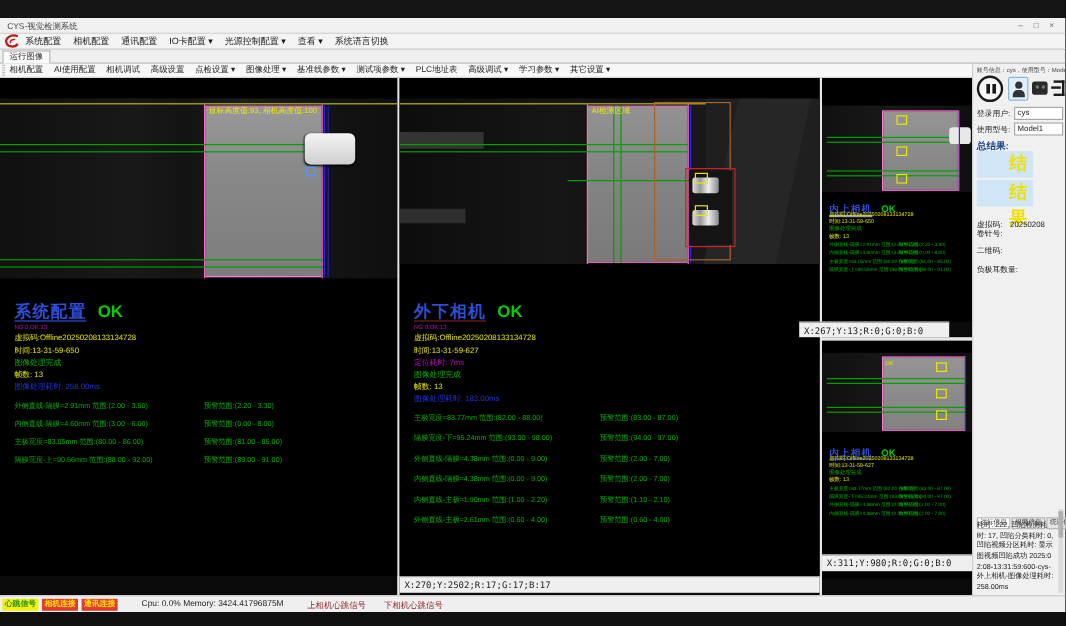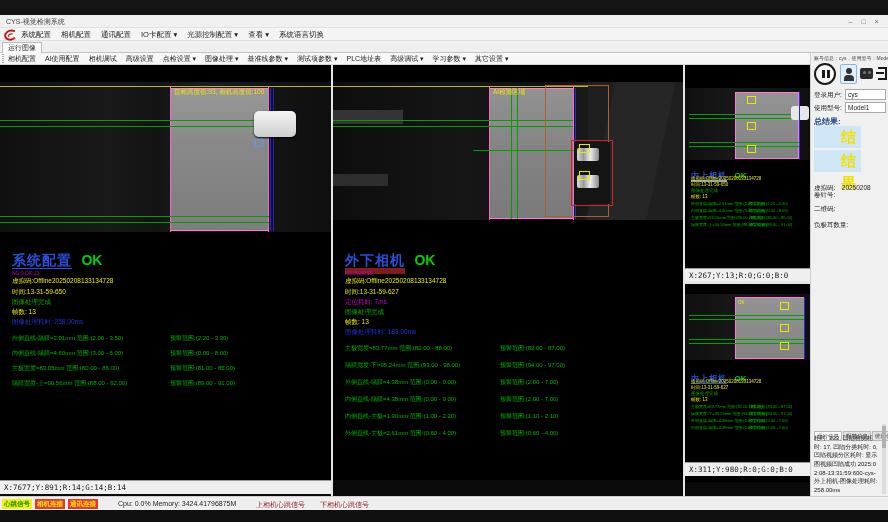--- a/index.html
+++ b/index.html
@@ -139,21 +139,20 @@
     <span class="abs nw grn" style="left:12px;top:233px;font-size:6.5px">图像处理完成</span>
     <span class="abs nw yel" style="left:12px;top:243px;font-size:6.5px">帧数: 13</span>
     <span class="abs nw" style="left:12px;top:253px;font-size:6.5px;color:#2233dd">图像处理耗时: 258.00ms</span>
     <div class="abs" id="left-meas" style="left:12px;top:269px;width:315px;height:70px">
         <div class="abs meas-row" style="left: 0px; top: 0px; font-size: 6px; color: rgb(0, 180, 0); white-space: nowrap; width: 100%;"><span>外侧直线-隔膜=2.91mm 范围:(2.00 - 3.50)</span><span style="position: absolute; left: 158px; top: 0px;">预警范围:(2.20 - 3.30)</span></div>
         <div class="abs meas-row" style="left: 0px; top: 15px; font-size: 6px; color: rgb(0, 180, 0); white-space: nowrap; width: 100%;"><span>内侧直线-隔膜=4.60mm 范围:(3.00 - 6.00)</span><span style="position: absolute; left: 158px; top: 0px;">预警范围:(0.00 - 8.00)</span></div>
         <div class="abs meas-row" style="left: 0px; top: 30px; font-size: 6px; color: rgb(0, 180, 0); white-space: nowrap; width: 100%;"><span>主极宽度=83.05mm 范围:(80.00 - 86.00)</span><span style="position: absolute; left: 158px; top: 0px;">预警范围:(81.00 - 85.00)</span></div>
         <div class="abs meas-row" style="left: 0px; top: 45px; font-size: 6px; color: rgb(0, 180, 0); white-space: nowrap; width: 100%;"><span>隔膜宽度-上=90.56mm 范围:(88.00 - 92.00)</span><span style="position: absolute; left: 158px; top: 0px;">预警范围:(89.00 - 91.00)</span></div>
       </div>
   </div>
-  <div class="abs coordbar nw mono" style="left:0;top:480px;width:331px;height:14px">X:7677;Y:891;R:14;G:14;B:14</div>
 
   <div class="abs view" style="left:333px;top:65px;width:350px;height:415px">
     <div class="abs imgband" style="left:0;top:17px;width:350px;height:138px;background:linear-gradient(90deg,#0d0d0d,#161616 38%,#101010 58%,#1b1b1b 75%,#0e0e0e)">
       <div class="abs hline" style="left:0;top:4px;width:350px;background:#b8b81a"></div>
       <div class="abs" style="left:0;top:28px;width:70px;height:14px;background:#343434"></div>
       <div class="abs" style="left:0;top:92px;width:55px;height:12px;background:#2e2e2e"></div>
       <div class="abs" style="left:255px;top:0;width:95px;height:138px;background:#1f1f1f"></div>
       <div class="abs" style="left:268px;top:0;width:60px;height:138px;background:#262626;transform:skewX(-12deg)"></div>
       <div class="abs" style="left:157px;top:6px;width:83px;height:131px;background:linear-gradient(180deg,#929292,#848484 45%,#7a7a7a);border-top:1px solid #ff7ad5;border-bottom:1px solid #ff7ad5"></div>
       <div class="abs vline" style="left:156px;top:5px;height:133px;background:#ff66cc"></div>
@@ -167,39 +166,40 @@
       <div class="abs" style="left:212px;top:3px;width:64px;height:132px;border:1px solid #a8622a"></div>
       <div class="abs" style="left:241px;top:60px;width:36px;height:62px;background:#141414"></div>
       <div class="abs" style="left:238px;top:58px;width:42px;height:66px;border:1px solid #cc2222"></div>
       <div class="abs" style="left:244px;top:66px;width:22px;height:13px;background:linear-gradient(90deg,#ddd,#999 30%,#eee 60%,#888);border-radius:2px"></div>
       <div class="abs" style="left:244px;top:93px;width:22px;height:13px;background:linear-gradient(90deg,#ddd,#999 30%,#eee 60%,#888);border-radius:2px"></div>
       <div class="abs ybox" style="left:246px;top:62px;width:11px;height:9px"></div>
       <div class="abs ybox" style="left:246px;top:89px;width:11px;height:9px"></div>
       <span class="abs nw yel" style="left:160px;top:6px;font-size:6.5px">AI检测区域</span>
     </div>
     <div class="abs nw" style="left:12px;top:186px">
-      <span class="cam-title blu" style="font-size:14px;border-bottom:6px solid #7f1d1d">外下相机</span>
+      <span class="cam-title blu" style="font-size:14px;border-bottom:1px solid #7f1d1d">外下相机</span>
       <span class="ok-lbl" style="font-size:14px;margin-left:5px">OK</span>
     </div>
     <span class="abs nw mag" style="left:12px;top:205px;font-size:5px">NG:0,OK:13</span>
     <span class="abs nw yel" style="left:12px;top:212px;font-size:6.5px">虚拟码:Offline20250208133134728</span>
     <span class="abs nw yel" style="left:12px;top:223px;font-size:6.5px">时间:13-31-59-627</span>
     <span class="abs nw mag" style="left:12px;top:233px;font-size:6.5px">定位耗时: 7ms</span>
     <span class="abs nw grn" style="left:12px;top:243px;font-size:6.5px">图像处理完成</span>
     <span class="abs nw yel" style="left:12px;top:253px;font-size:6.5px">帧数: 13</span>
     <span class="abs nw" style="left:12px;top:263px;font-size:6.5px;color:#2233dd">图像处理耗时: 183.00ms</span>
     <div class="abs" id="middle-meas" style="left:12px;top:279px;width:335px;height:110px">
         <div class="abs meas-row" style="left: 0px; top: 0px; font-size: 6px; color: rgb(0, 180, 0); white-space: nowrap; width: 100%;"><span>主极宽度=83.77mm 范围:(82.00 - 88.00)</span><span style="position: absolute; left: 155px; top: 0px;">预警范围:(83.00 - 87.00)</span></div>
         <div class="abs meas-row" style="left: 0px; top: 17px; font-size: 6px; color: rgb(0, 180, 0); white-space: nowrap; width: 100%;"><span>隔膜宽度-下=95.24mm 范围:(93.00 - 98.00)</span><span style="position: absolute; left: 155px; top: 0px;">预警范围:(94.00 - 97.00)</span></div>
         <div class="abs meas-row" style="left: 0px; top: 34px; font-size: 6px; color: rgb(0, 180, 0); white-space: nowrap; width: 100%;"><span>外侧直线-隔膜=4.38mm 范围:(0.00 - 9.00)</span><span style="position: absolute; left: 155px; top: 0px;">预警范围:(2.00 - 7.00)</span></div>
         <div class="abs meas-row" style="left: 0px; top: 51px; font-size: 6px; color: rgb(0, 180, 0); white-space: nowrap; width: 100%;"><span>内侧直线-隔膜=4.38mm 范围:(0.00 - 9.00)</span><span style="position: absolute; left: 155px; top: 0px;">预警范围:(2.00 - 7.00)</span></div>
         <div class="abs meas-row" style="left: 0px; top: 68px; font-size: 6px; color: rgb(0, 180, 0); white-space: nowrap; width: 100%;"><span>内侧直线-主极=1.90mm 范围:(1.00 - 2.20)</span><span style="position: absolute; left: 155px; top: 0px;">预警范围:(1.10 - 2.10)</span></div>
         <div class="abs meas-row" style="left: 0px; top: 85px; font-size: 6px; color: rgb(0, 180, 0); white-space: nowrap; width: 100%;"><span>外侧直线-主极=2.61mm 范围:(0.60 - 4.00)</span><span style="position: absolute; left: 155px; top: 0px;">预警范围:(0.60 - 4.00)</span></div>
       </div>
   </div>
+  <div class="abs coordbar nw mono" style="left:333px;top:480px;width:350px;height:14px">X:270;Y:2502;R:17;G:17;B:17</div>
 
   <div class="abs view" style="left:685px;top:65px;width:125px;height:203px">
     <div class="abs imgband" style="left:0;top:23px;width:125px;height:72px;background:linear-gradient(90deg,#101010,#191919 45%,#0f0f0f)">
       <div class="abs" style="left:50px;top:4px;width:64px;height:67px;background:linear-gradient(180deg,#949494,#828282);border:1px solid #ff7ad5"></div>
       <div class="abs hline" style="left:4px;top:26px;width:110px;background:#00a000"></div>
       <div class="abs hline" style="left:4px;top:30px;width:110px;background:#00a000"></div>
       <div class="abs hline" style="left:4px;top:54px;width:110px;background:#00a000"></div>
       <div class="abs hline" style="left:4px;top:58px;width:110px;background:#00a000"></div>
       <div class="abs ybox" style="left:62px;top:8px;width:9px;height:8px"></div>
       <div class="abs ybox" style="left:62px;top:34px;width:9px;height:8px"></div>
@@ -215,21 +215,21 @@
     <span class="abs mini-t yel" style="left:6px;top:117px">时间:13-31-59-650</span>
     <span class="abs mini-t grn" style="left:6px;top:123px">图像处理完成</span>
     <span class="abs mini-t yel" style="left:6px;top:129px">帧数: 13</span>
     <div class="abs" id="mini-meas-top" style="left:6px;top:136px;width:118px;height:30px">
         <div class="abs meas-row" style="left: 0px; top: 0px; font-size: 4px; color: rgb(0, 180, 0); white-space: nowrap; width: 100%;"><span>外侧直线-隔膜=2.91mm 范围:(2.00 - 3.50)</span><span style="position: absolute; left: 58px; top: 0px;">预警范围:(2.20 - 3.30)</span></div>
         <div class="abs meas-row" style="left: 0px; top: 7px; font-size: 4px; color: rgb(0, 180, 0); white-space: nowrap; width: 100%;"><span>内侧直线-隔膜=4.60mm 范围:(3.00 - 6.00)</span><span style="position: absolute; left: 58px; top: 0px;">预警范围:(0.00 - 8.00)</span></div>
         <div class="abs meas-row" style="left: 0px; top: 14px; font-size: 4px; color: rgb(0, 180, 0); white-space: nowrap; width: 100%;"><span>主极宽度=83.05mm 范围:(80.00 - 86.00)</span><span style="position: absolute; left: 58px; top: 0px;">预警范围:(81.00 - 85.00)</span></div>
         <div class="abs meas-row" style="left: 0px; top: 21px; font-size: 4px; color: rgb(0, 180, 0); white-space: nowrap; width: 100%;"><span>隔膜宽度-上=90.56mm 范围:(88.00 - 92.00)</span><span style="position: absolute; left: 58px; top: 0px;">预警范围:(89.00 - 91.00)</span></div>
       </div>
   </div>
-  <div class="abs coordbar nw mono" style="left:685px;top:268px;width:125px;height:13px">X:267;Y:13;R:0;G:0;B:0</div>
+  <div class="abs coordbar nw mono" style="left:666px;top:268px;width:125px;height:13px">X:267;Y:13;R:0;G:0;B:0</div>
   <div class="abs" style="left:685px;top:281px;width:125px;height:3px;background:#e6e6e6"></div>
 
   <div class="abs view" style="left:685px;top:284px;width:125px;height:198px">
     <div class="abs imgband" style="left:0;top:10px;width:125px;height:66px;background:linear-gradient(90deg,#101010,#181818 45%,#0f0f0f)">
       <div class="abs" style="left:50px;top:3px;width:70px;height:62px;background:linear-gradient(180deg,#949494,#828282);border:1px solid #ff7ad5"></div>
       <div class="abs hline" style="left:4px;top:21px;width:116px;background:#00a000"></div>
       <div class="abs hline" style="left:4px;top:25px;width:116px;background:#00a000"></div>
       <div class="abs hline" style="left:4px;top:45px;width:116px;background:#00a000"></div>
       <div class="abs hline" style="left:4px;top:49px;width:116px;background:#00a000"></div>
       <div class="abs ybox" style="left:95px;top:8px;width:9px;height:8px"></div>

